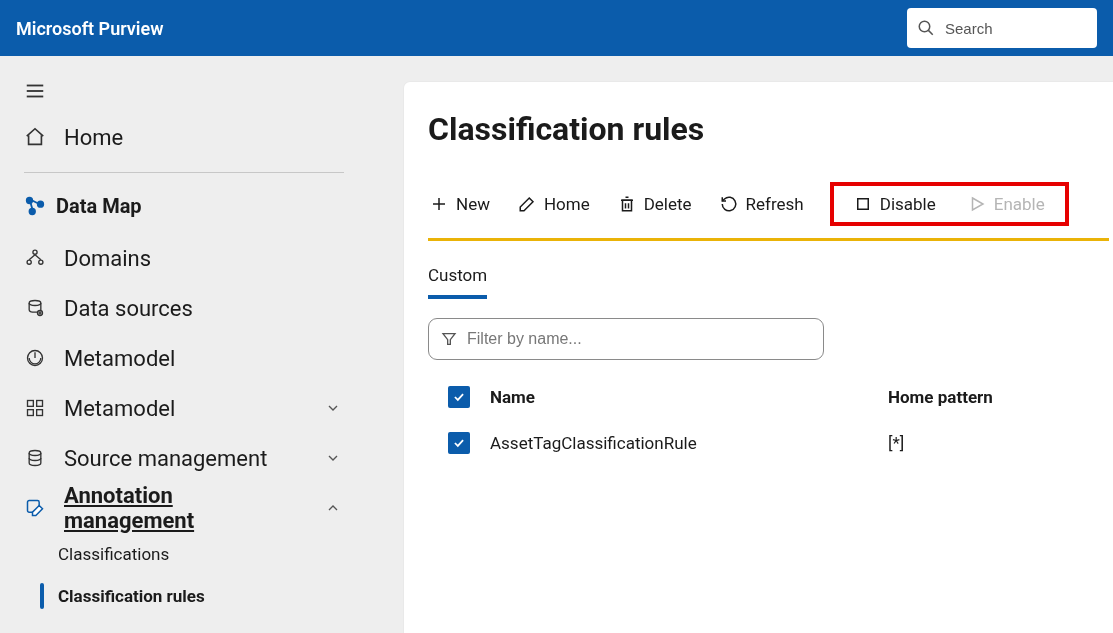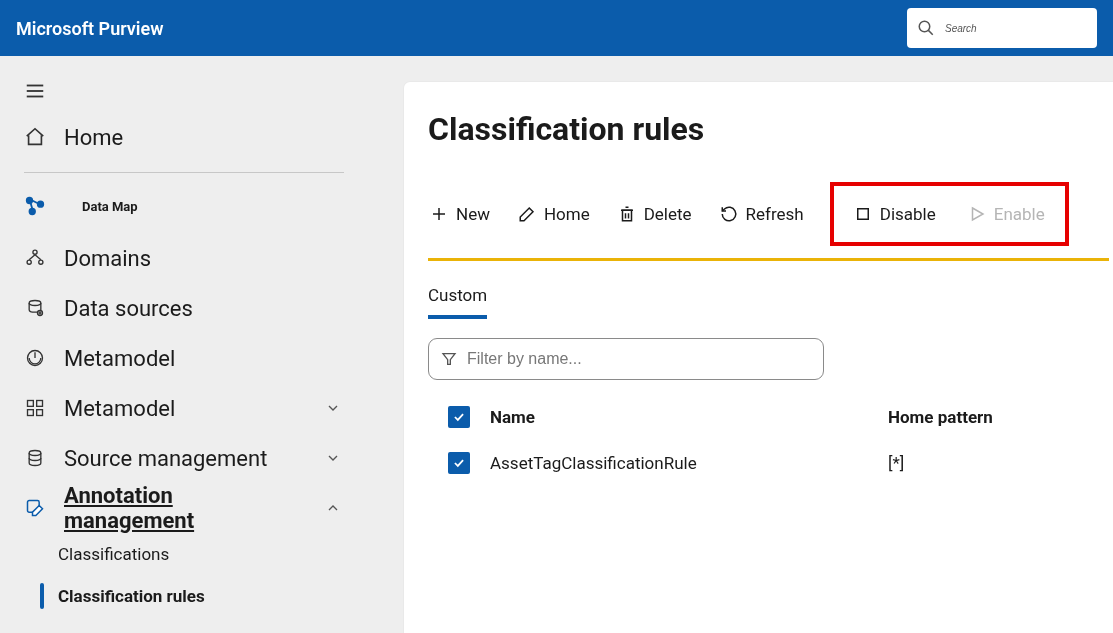--- a/index.html
+++ b/index.html
@@ -34,25 +34,24 @@
     border-radius: 4px;
     display: flex;
     align-items: center;
     padding: 0 10px;
     color: #555;
     gap: 10px;
   }
   .searchwrap input {
     border: none;
     outline: none;
-    font-size: 10px;
+    font-size: 15px;
     color: #404040;
     width: 100%;
     background: transparent;
-    font-style: italic;
   }
   .searchwrap input::placeholder { color: #555; }
   svg { display: block; }
 
   
   .shell {
     display: flex;
     height: calc(633px - 56px);
     background: #eeeeee;
   }
@@ -81,26 +80,26 @@
   }
   .navitem .iconslot { width: 22px; display:flex; align-items:center; justify-content:center; }
   .navitem .label { flex: 1; }
   .navitem .chev { width: 22px; display:flex; align-items:center; justify-content:center; }
   .navdivider {
     border-top: 1px solid #c7c7c7;
     margin: 10px 24px 6px;
   }
   .navsection {
     font-weight: 700;
-    font-size: 13px;
+    font-size: 20px;
     display: flex;
     align-items: center;
     height: 54px;
     padding: 0 24px;
-    gap: 36px;
+    gap: 10px;
   }
   .navsection .iconslot { width: 22px; display:flex; }
 
   .subitem {
     display: flex;
     align-items: center;
     height: 42px;
     padding-left: 58px;
     padding-right: 24px;
     font-size: 17px;
@@ -156,21 +155,21 @@
     color: #1b1b1b;
     cursor: pointer;
     padding: 4px 2px;
   }
   .tbtn.disabled { color: #b5b5b5; cursor: default; }
   .tbtn svg { stroke: currentColor; }
 
   .callout {
     position: relative;
     border: 4px solid #e60000;
-    padding: 14px 18px;
+    padding: 4px 18px;
     display: flex;
     gap: 28px;
     align-items: center;
   }
 
   .tabs {
     display: flex;
     margin-top: 14px;
     border-bottom: 1px solid transparent;
   }

